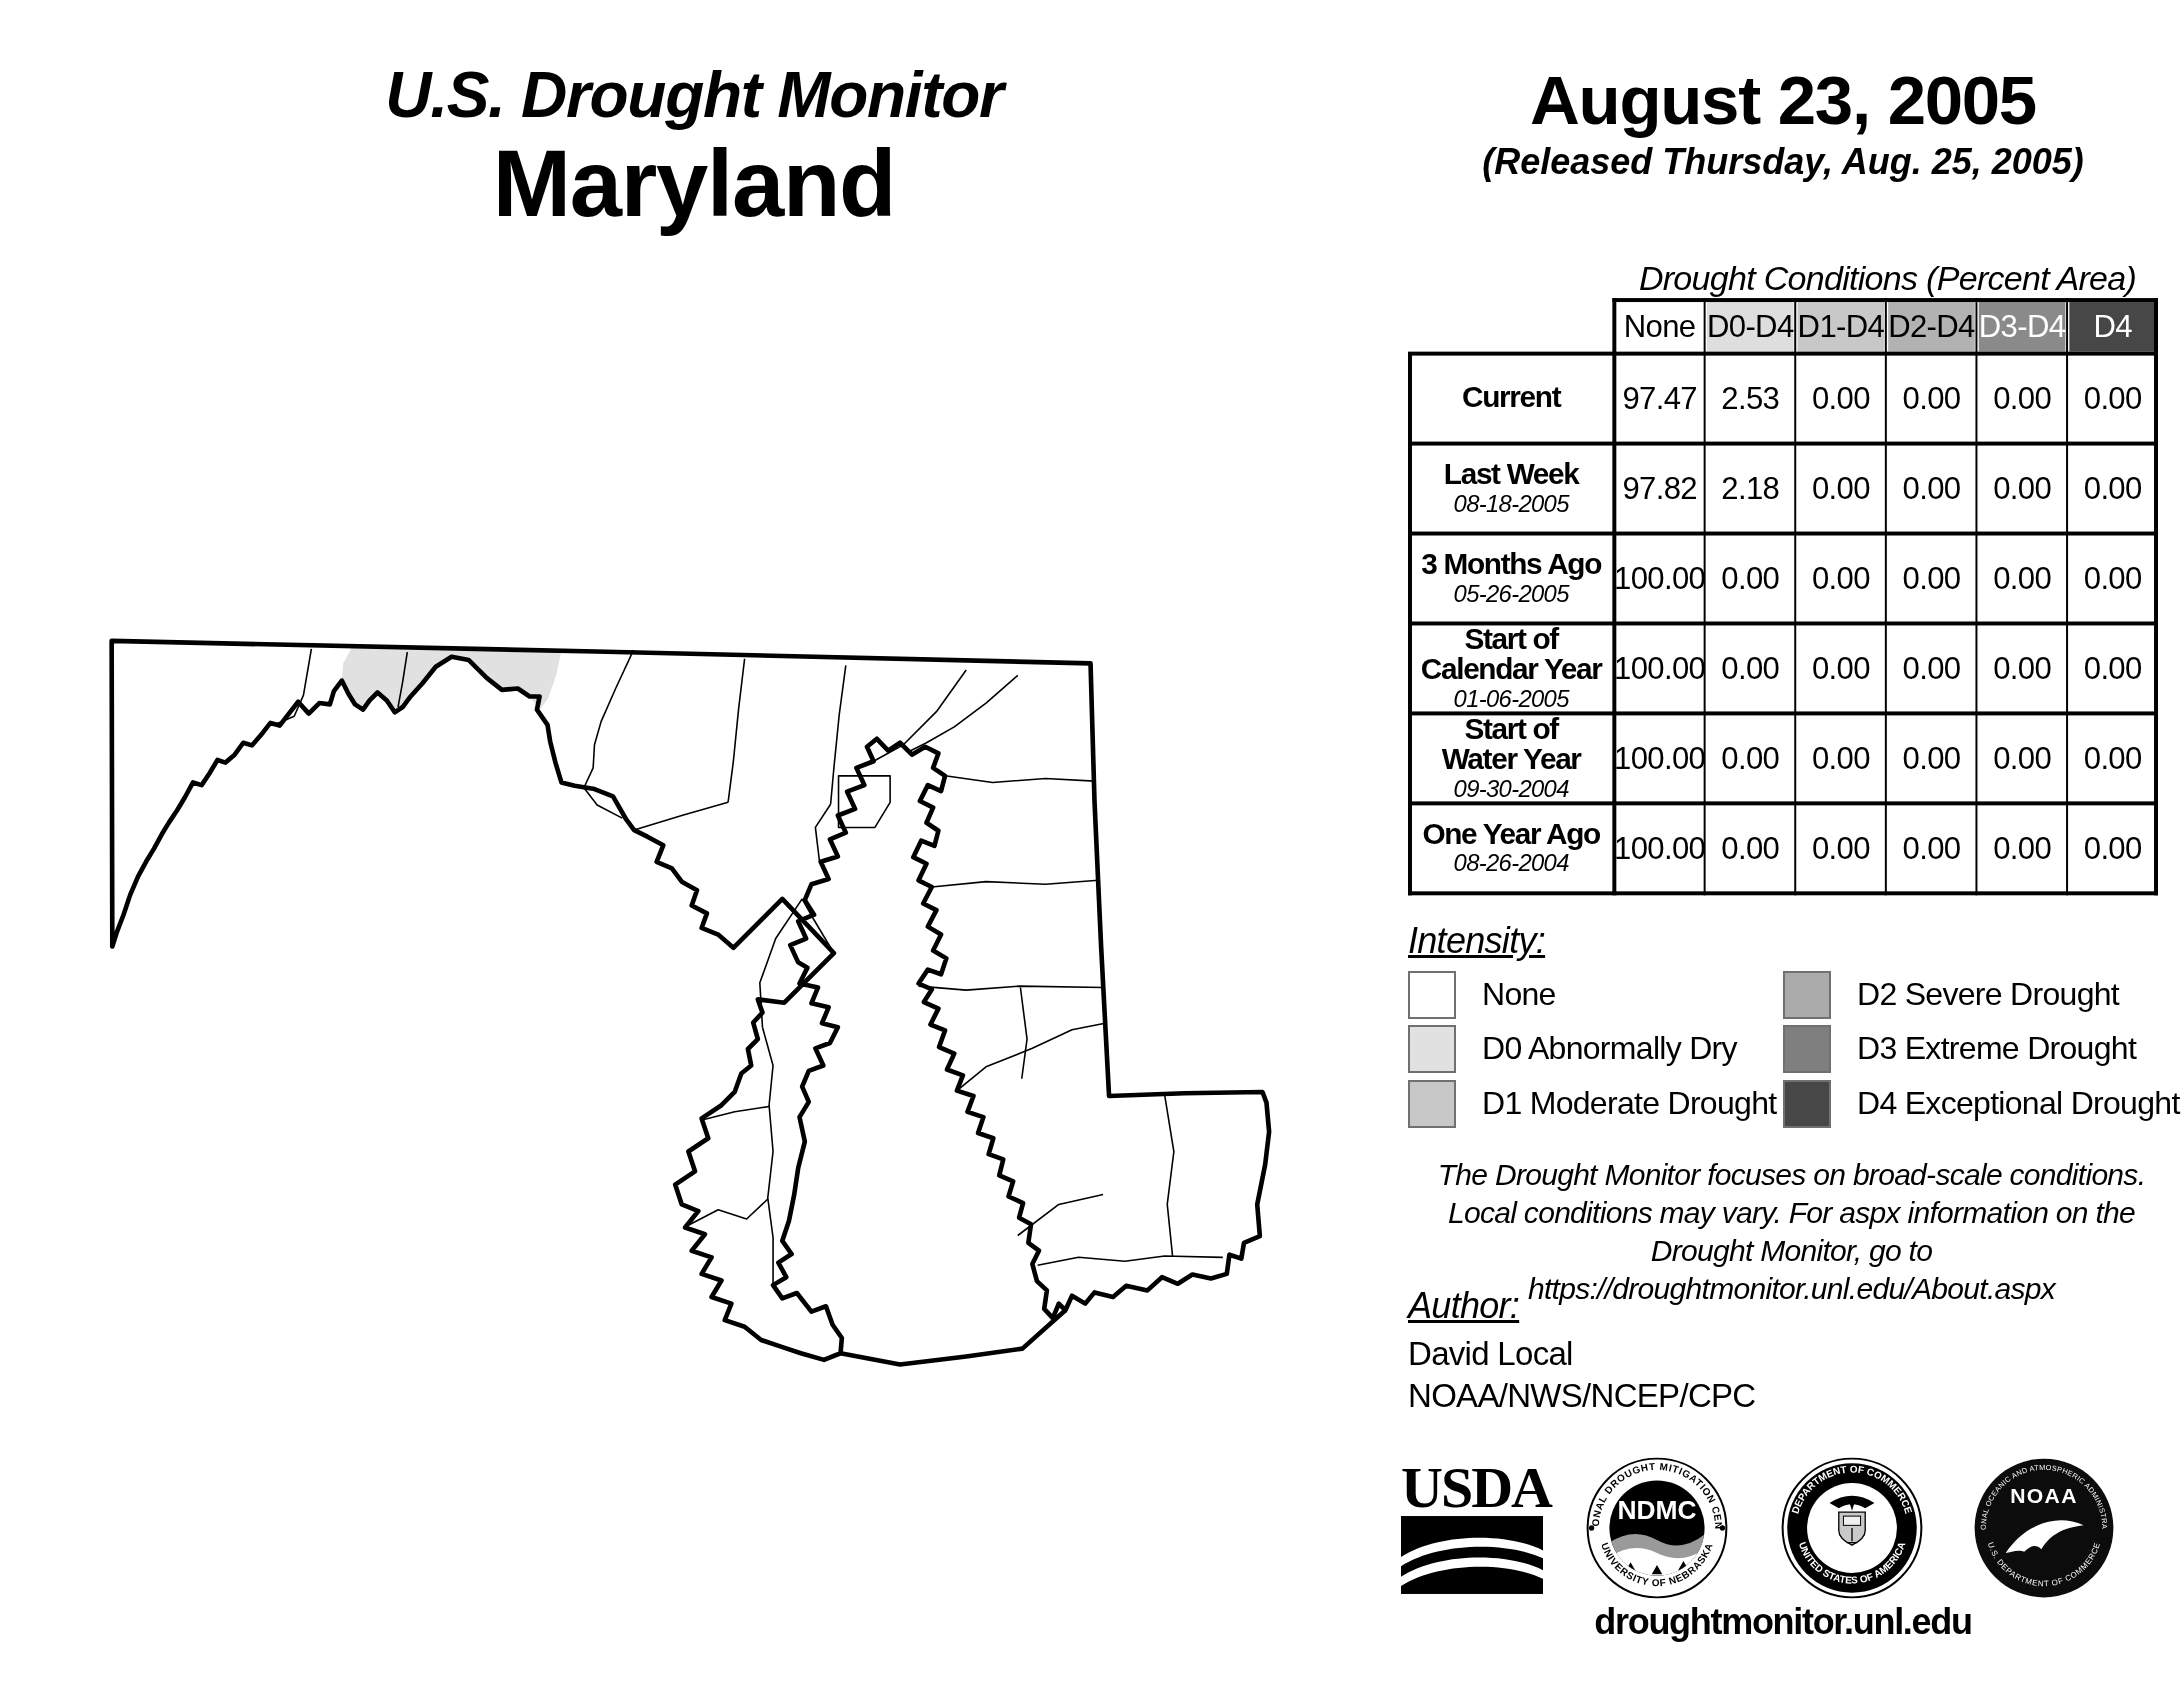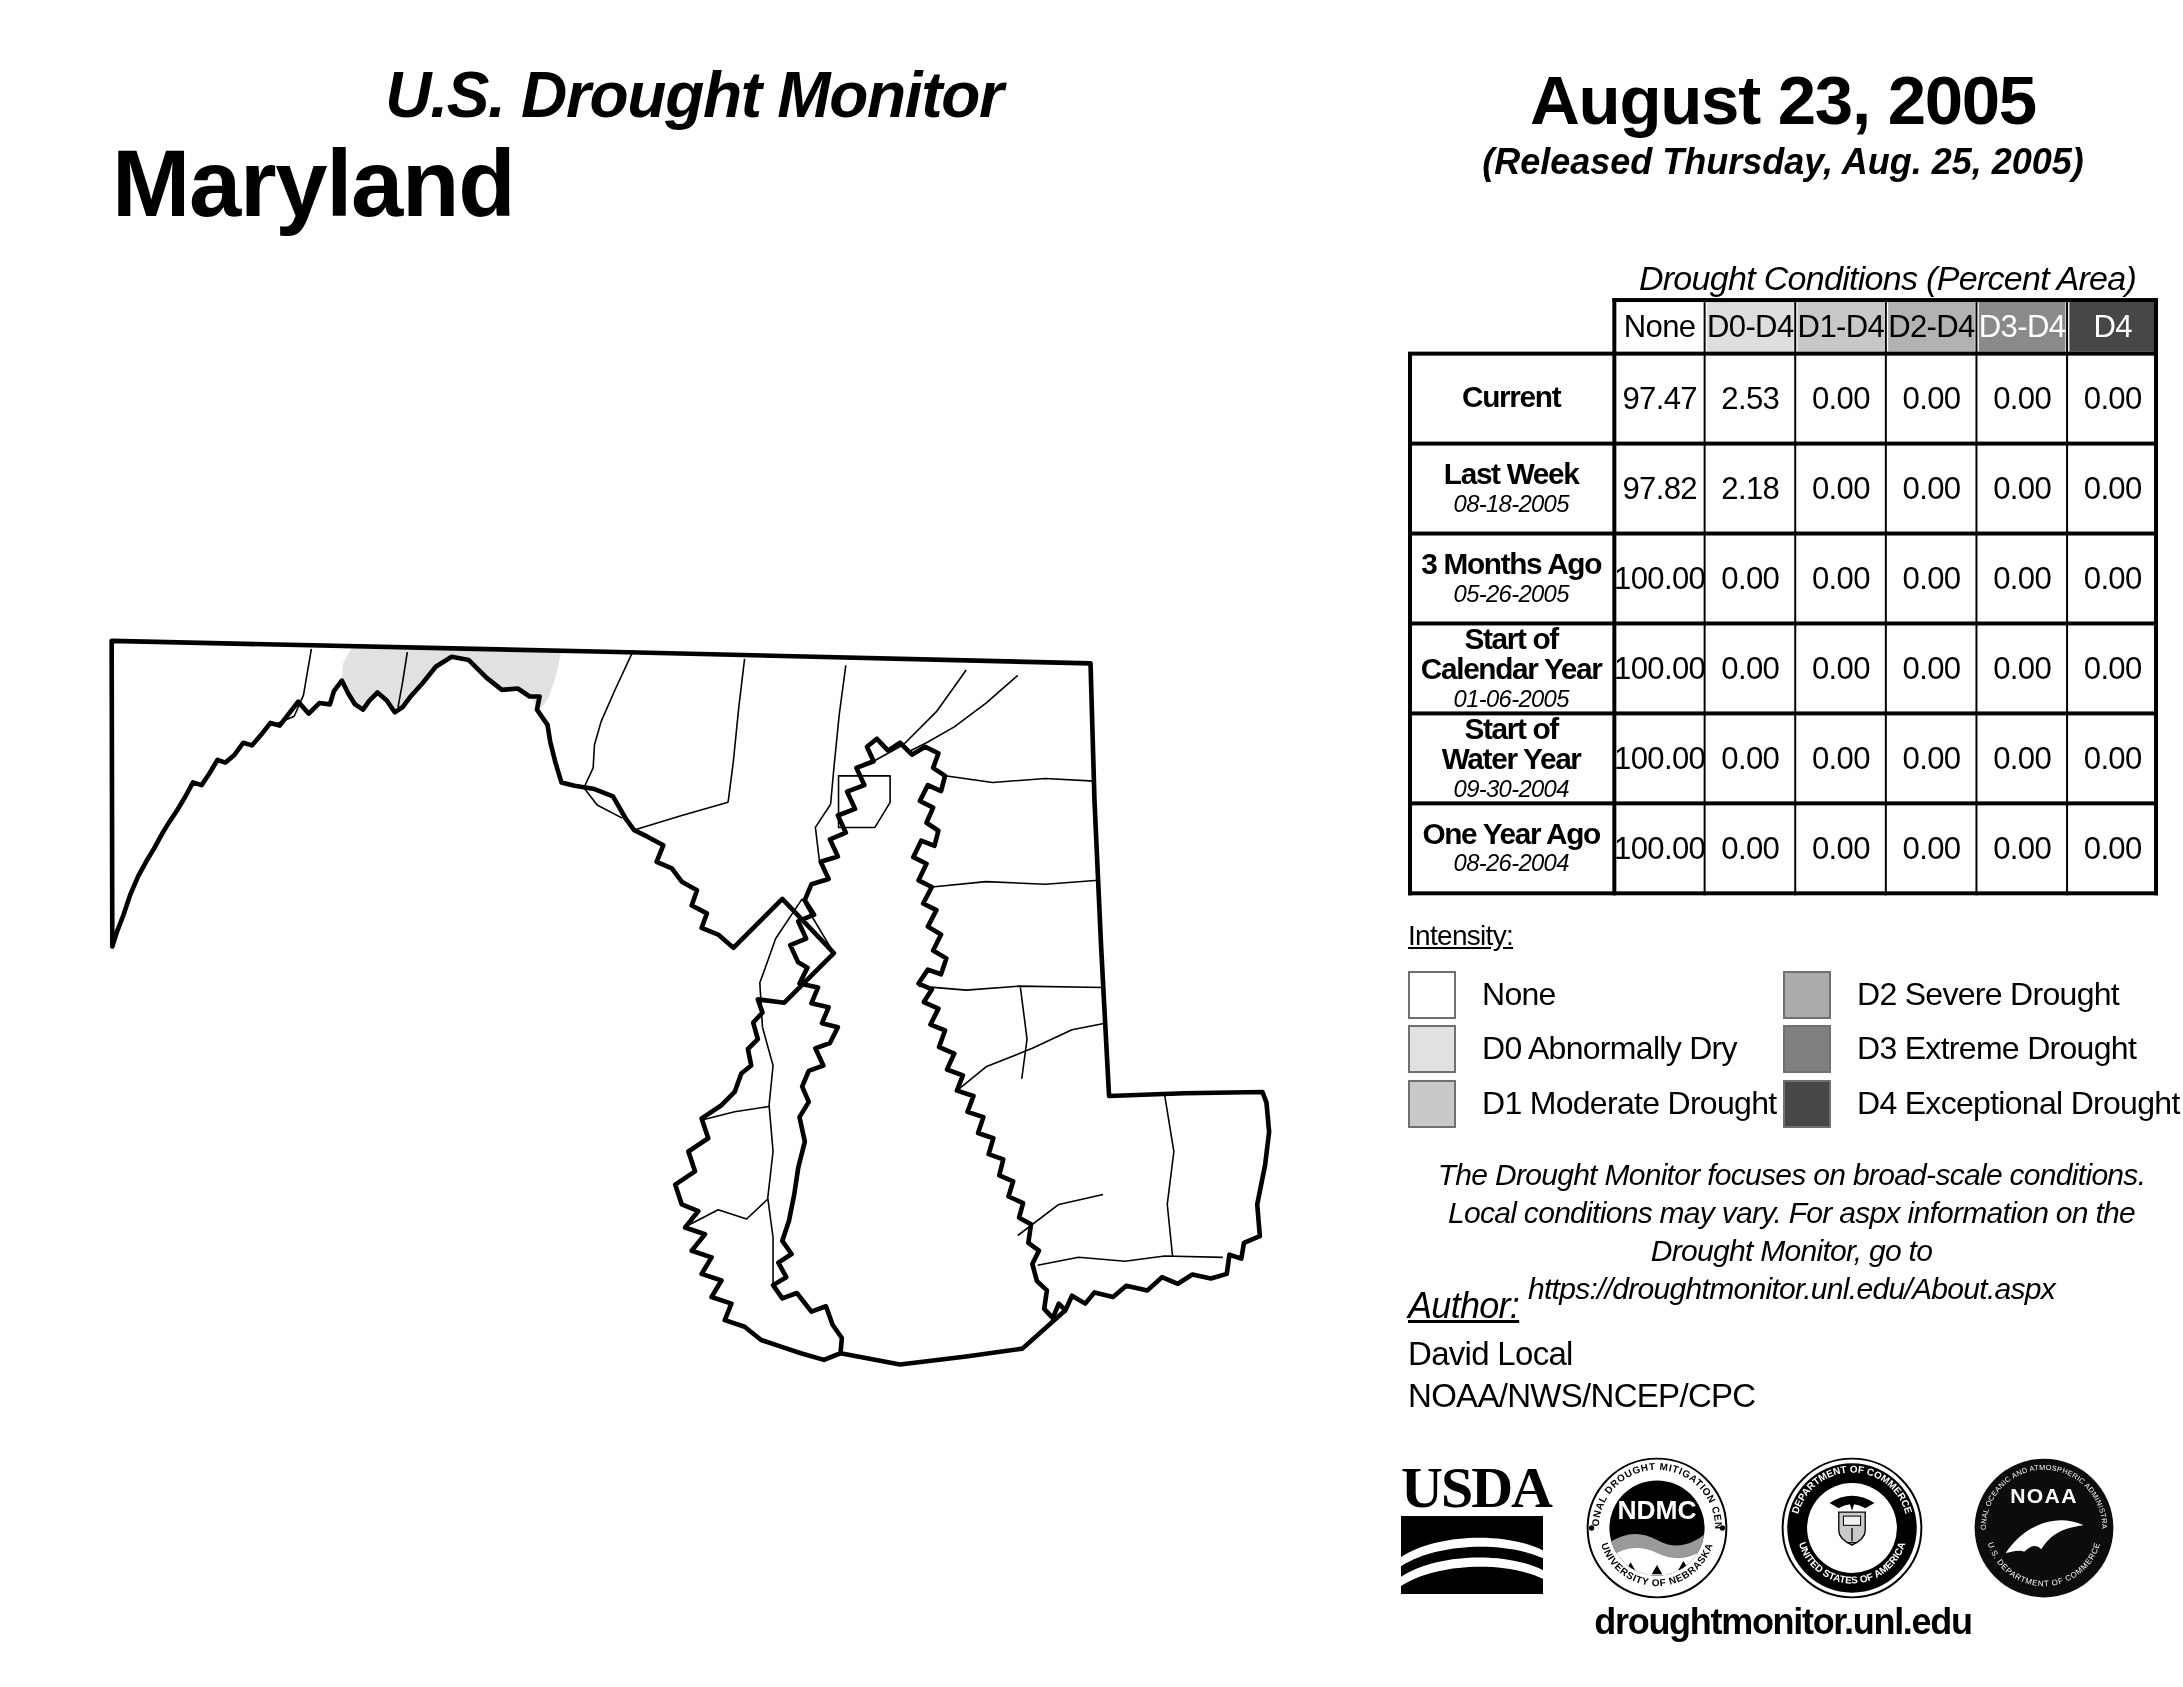--- a/index.html
+++ b/index.html
@@ -2,36 +2,36 @@
 <html style="font-size:10.6px"><head>
 <meta charset="utf-8">
 <style>
   html,body{margin:0;padding:0;background:#fff;}
   body{width:2183px;height:1687px;position:relative;overflow:hidden;
        font-family:"Liberation Sans","DejaVu Sans",sans-serif;color:#000;}
   .abs{position:absolute;}
   
   .map-title{left:112px;top:58px;width:1164px;text-align:center;
              font-size:64px;font-weight:bold;font-style:italic;letter-spacing:-1.3px;}
-  .map-region{left:112px;top:130px;width:1164px;text-align:left;
+  .map-region{left:112px;top:130px;width:1164px;text-align:center;
               font-size:94px;font-weight:bold;letter-spacing:-1.3px;}
   .date-block{left:1409px;top:64px;width:748px;text-align:center;}
   .date-main{font-size:69px;font-weight:bold;letter-spacing:-1.3px;line-height:74px;}
   .date-released{font-size:36px;font-weight:bold;font-style:italic;line-height:48px;}
   .date-valid{font-size:36px;font-weight:bold;line-height:50px;}
   
   .tbl-title{left:1616px;top:259px;width:543px;text-align:center;
              font-size:34px;font-style:italic;letter-spacing:-0.7px;}
   .tbl-svg{left:1408px;top:298px;}
   text.hdr{font-size:47px;letter-spacing:-1px;}
   text.val{font-size:47px;letter-spacing:-1px;}
   text.rowlab{font-size:45px;font-weight:bold;letter-spacing:-2px;}
   text.rowdate{font-size:36px;font-style:italic;letter-spacing:-1px;}
   
-  .legend-title{left:1408px;top:920px;font-size:28px;
+  .legend-title{left:1408px;top:920px;font-size:36px;font-style:italic;
                 text-decoration:underline;letter-spacing:-0.7px;}
   .legend{left:1408px;top:971px;width:754px;height:169px;}
   .lg-item{position:absolute;height:49px;}
   .lg-swatch{position:absolute;left:0;top:0;width:44px;height:44px;border:2.6px solid #707070;}
   .lg-label{position:absolute;left:74px;top:5.3px;font-size:32px;letter-spacing:-0.7px;white-space:nowrap;}
   
   .disclaimer{left:1408px;top:1156px;width:767px;font-size:30px;font-style:italic;
               line-height:38px;letter-spacing:-0.7px;text-align:center;}
   .author-title{left:1408px;top:1285px;font-size:36px;font-style:italic;
                 text-decoration:underline;letter-spacing:-0.7px;}

